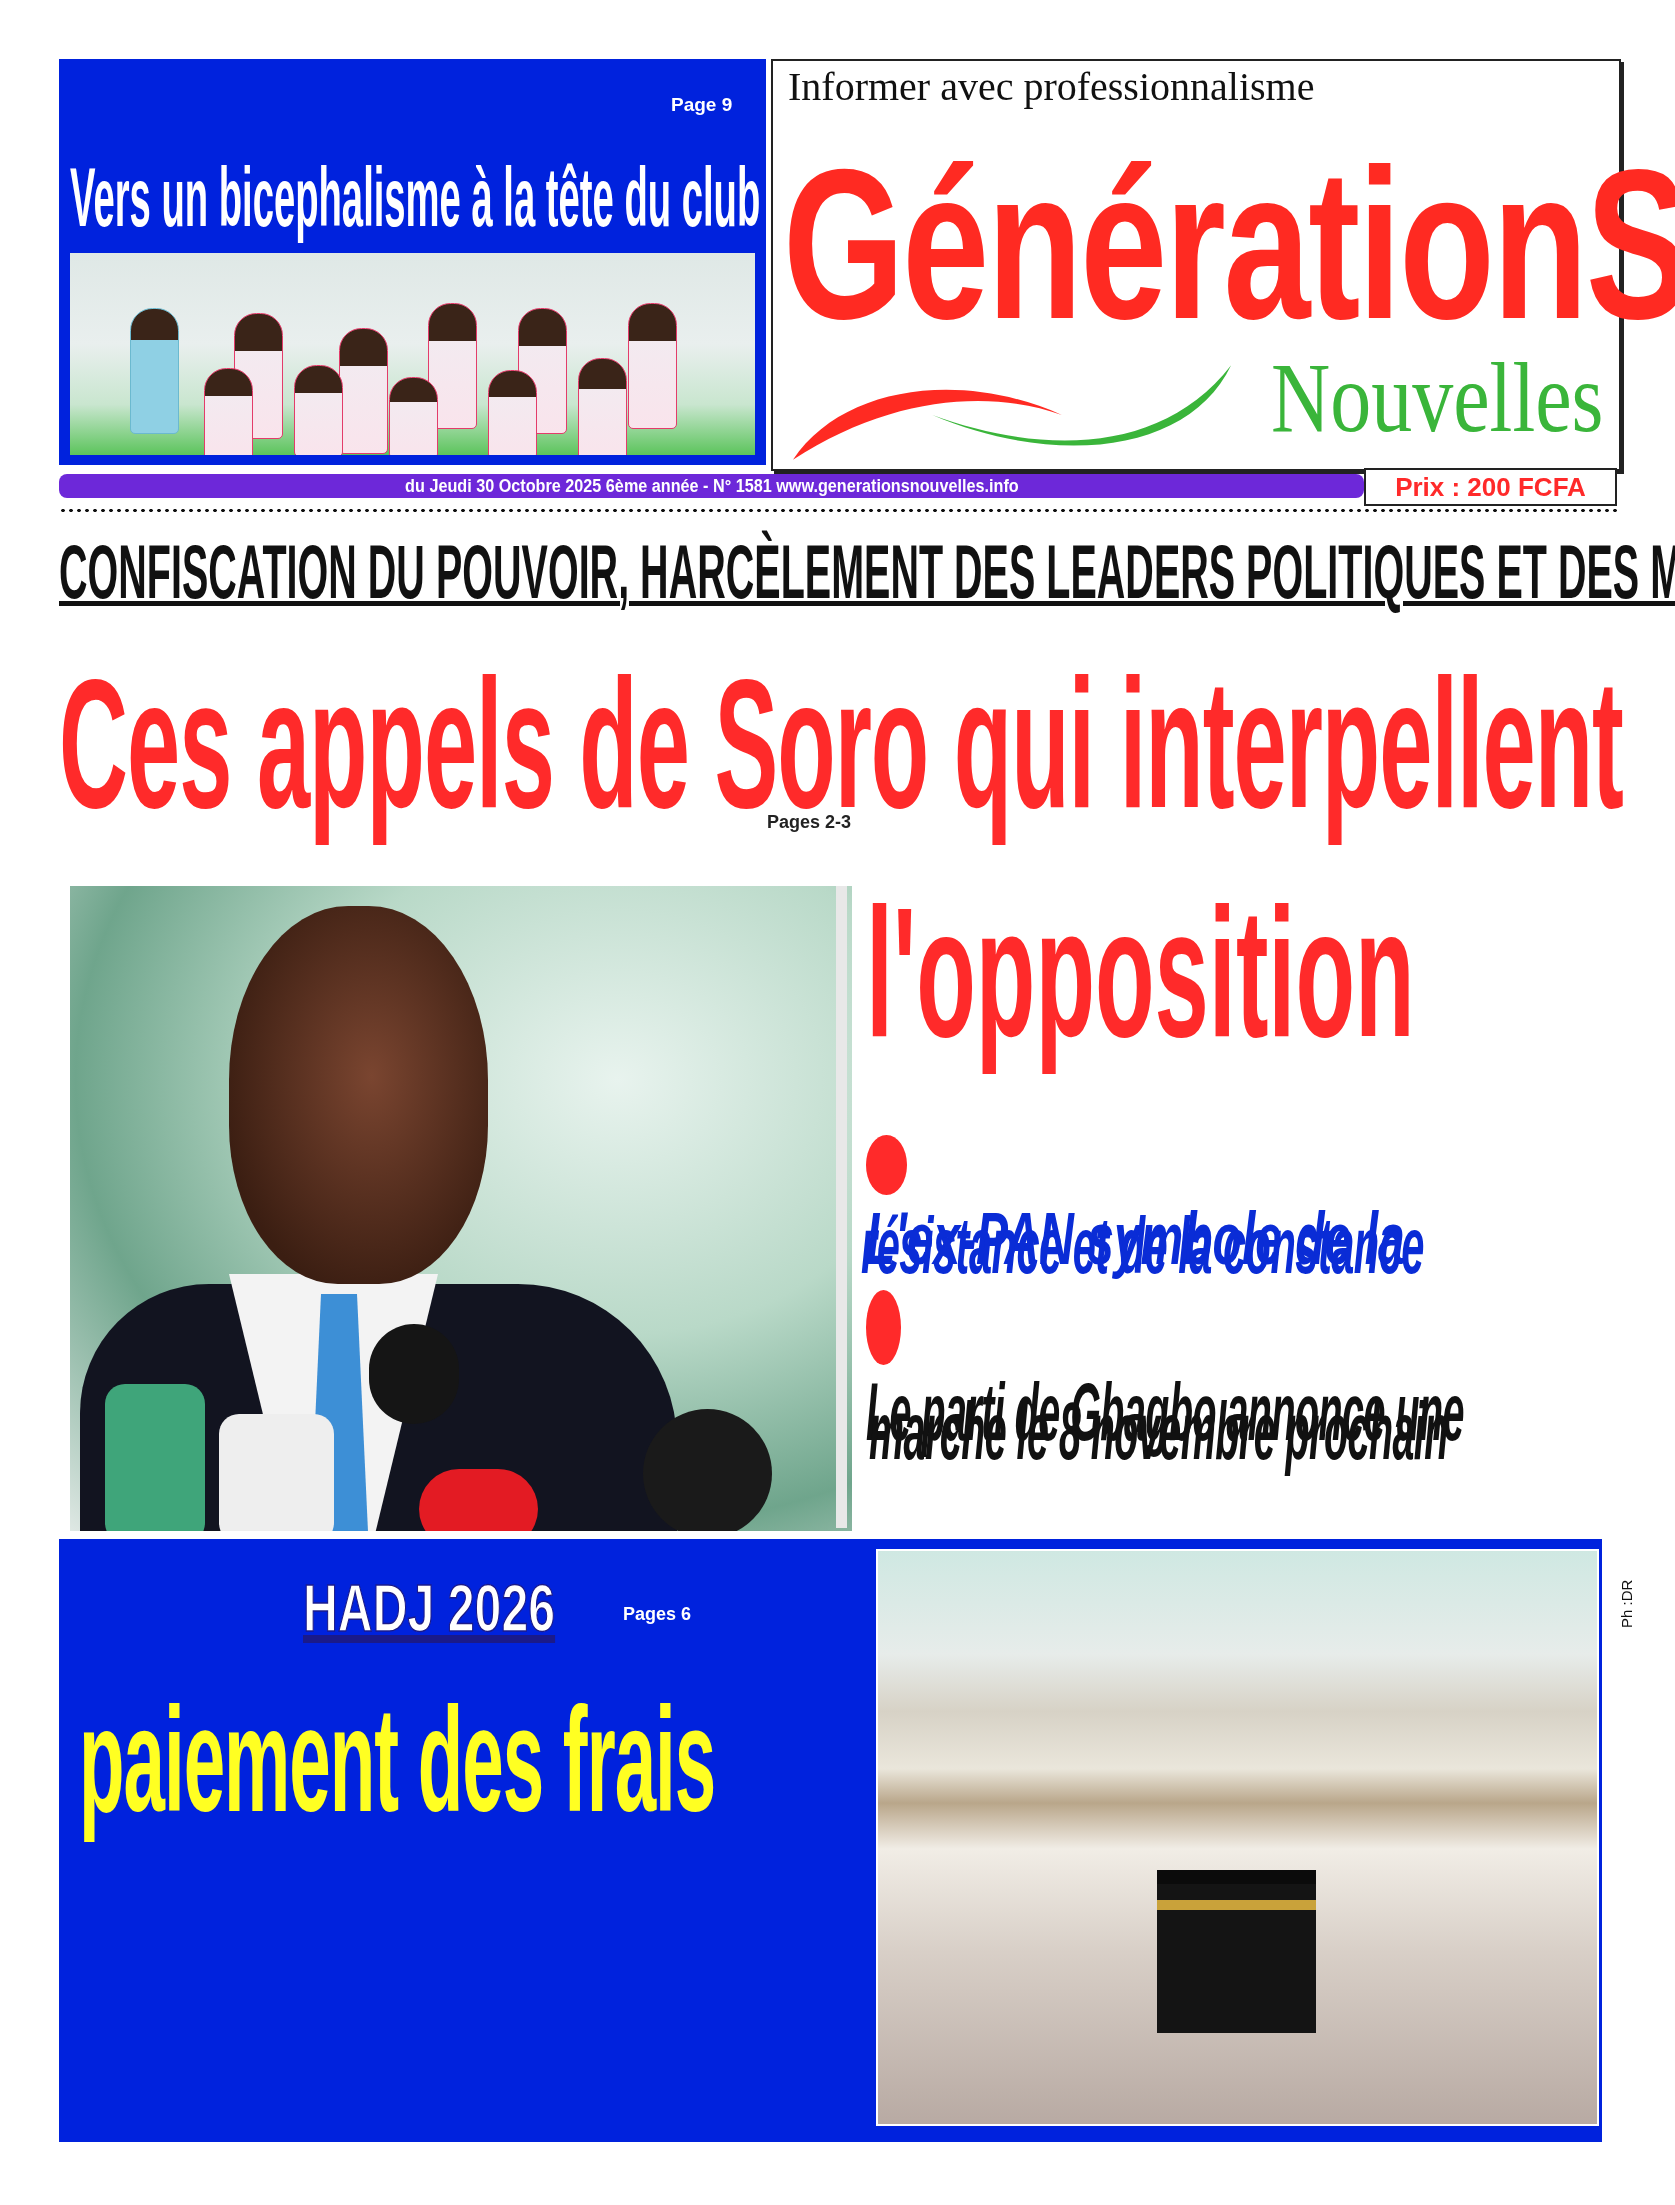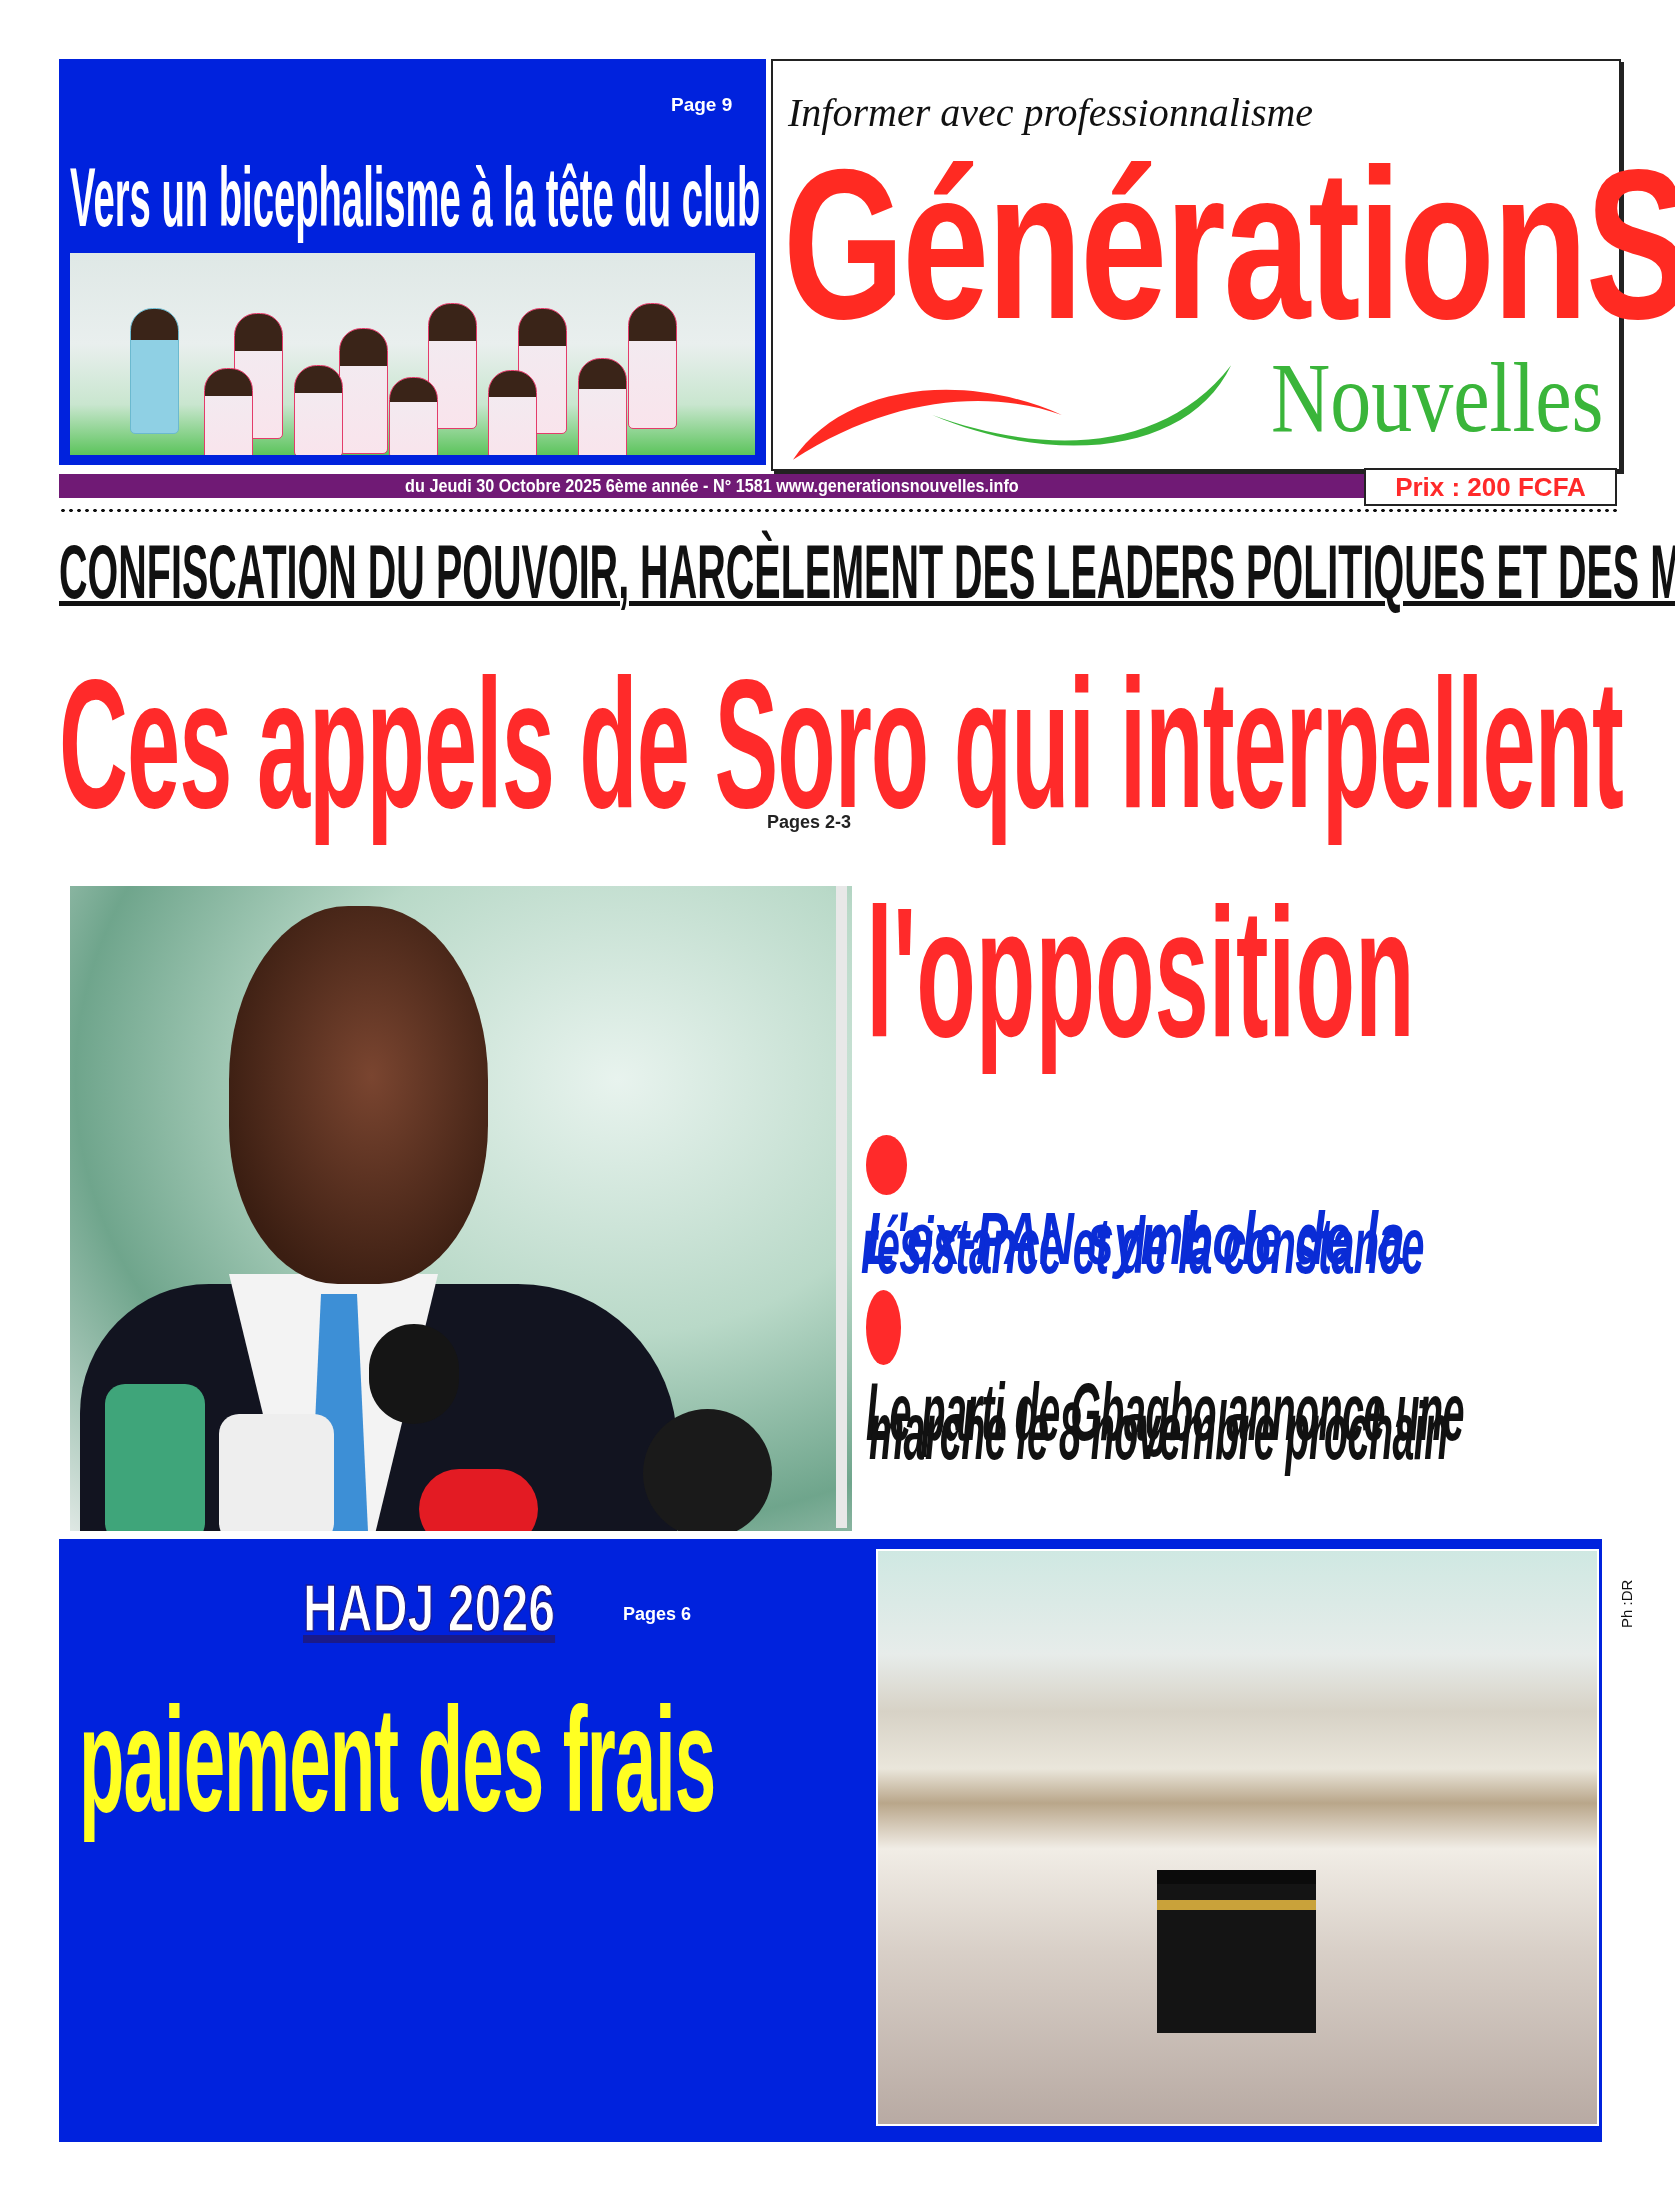--- a/index.html
+++ b/index.html
@@ -10,27 +10,27 @@
   #sports{left:59px;top:59px;width:707px;height:406px;background:#0022dd;}
   #sports-kicker{left:100px;top:15px;}
   #sports-kicker .t{color:#ffff33;font-size:55px;transform:scaleX(0.62);-webkit-text-stroke:1.5px #333;text-decoration:underline;text-decoration-thickness:7px;}
   #sports-page{left:612px;top:35px;color:#fff;font-size:19px;font-weight:bold;}
   #sports-head{left:11px;top:90px;}
   #sports-head .t{color:#fff;font-size:84px;transform:scaleX(0.455);}
   #sports-photo{left:11px;top:194px;width:685px;height:202px;background:linear-gradient(180deg,#dfe8e6 0%,#e9efee 45%,#c9e6cf 75%,#5cc45c 100%);overflow:hidden;}
   .player{position:absolute;width:47px;height:124px;border-radius:22.4px 22.4px 5px 5px;background:linear-gradient(180deg,#3a2418 0 30%,#f3eaf0 30%,#f9e4ec 100%);border:1.5px solid #e33c6a;}
   
   #mast{left:771px;top:59px;width:846px;height:408px;border:2px solid #222;box-shadow:3px 3px 0 #222;background:#fff;}
-  #tagline{left:15px;top:28px;font-family:"Liberation Serif",serif;font-style:italic;font-size:40px;color:#111;}
+  #tagline{left:15px;top:2px;font-family:"Liberation Serif",serif;font-size:40px;color:#111;}
   #brand{left:10px;top:60px;}
   #brand .t{color:#ff2a22;font-size:214px;transform:scaleX(0.73);letter-spacing:-3px;}
   #brand-sub{left:498px;top:279px;font-family:"Liberation Serif",serif;font-size:100px;color:#3ab53a;transform:scaleX(0.82);transform-origin:left top;}
   #swoosh{left:10px;top:294px;width:478px;height:110px;}
   
-  #datebar{left:59px;top:474px;width:1305px;height:24px;background:#701a75;color:#fff;text-align:center;}
+  #datebar{left:59px;top:474px;width:1305px;height:24px;background:#6d28d9;color:#fff;text-align:center;border-radius:8px;}
   #datebar .t{font-size:18px;font-weight:bold;line-height:24px;display:inline-block;transform:scaleX(0.9);}
   #price{left:1364px;top:468px;width:249px;height:34px;border:2px solid #222;background:#fff;color:#ff2a2a;text-align:center;font-weight:bold;font-size:26px;line-height:34px;}
   #dots{left:59px;top:508px;width:1558px;height:5px;background:radial-gradient(circle,#111 1.5px,transparent 2px) 0 0/8px 5px repeat-x;}
   
   #kicker{left:59px;top:528px;width:1558px;}
   #kicker .t{font-size:76px;color:#111;transform:scaleX(0.52);text-decoration:underline;text-decoration-thickness:5px;}
   
   #head1{left:59px;top:637px;}
   #head1 .t{color:#ff2a2a;font-size:184px;transform:scaleX(0.52);letter-spacing:-2px;}
   #pages23{left:767px;top:812px;font-size:18px;font-weight:bold;color:#222;}

